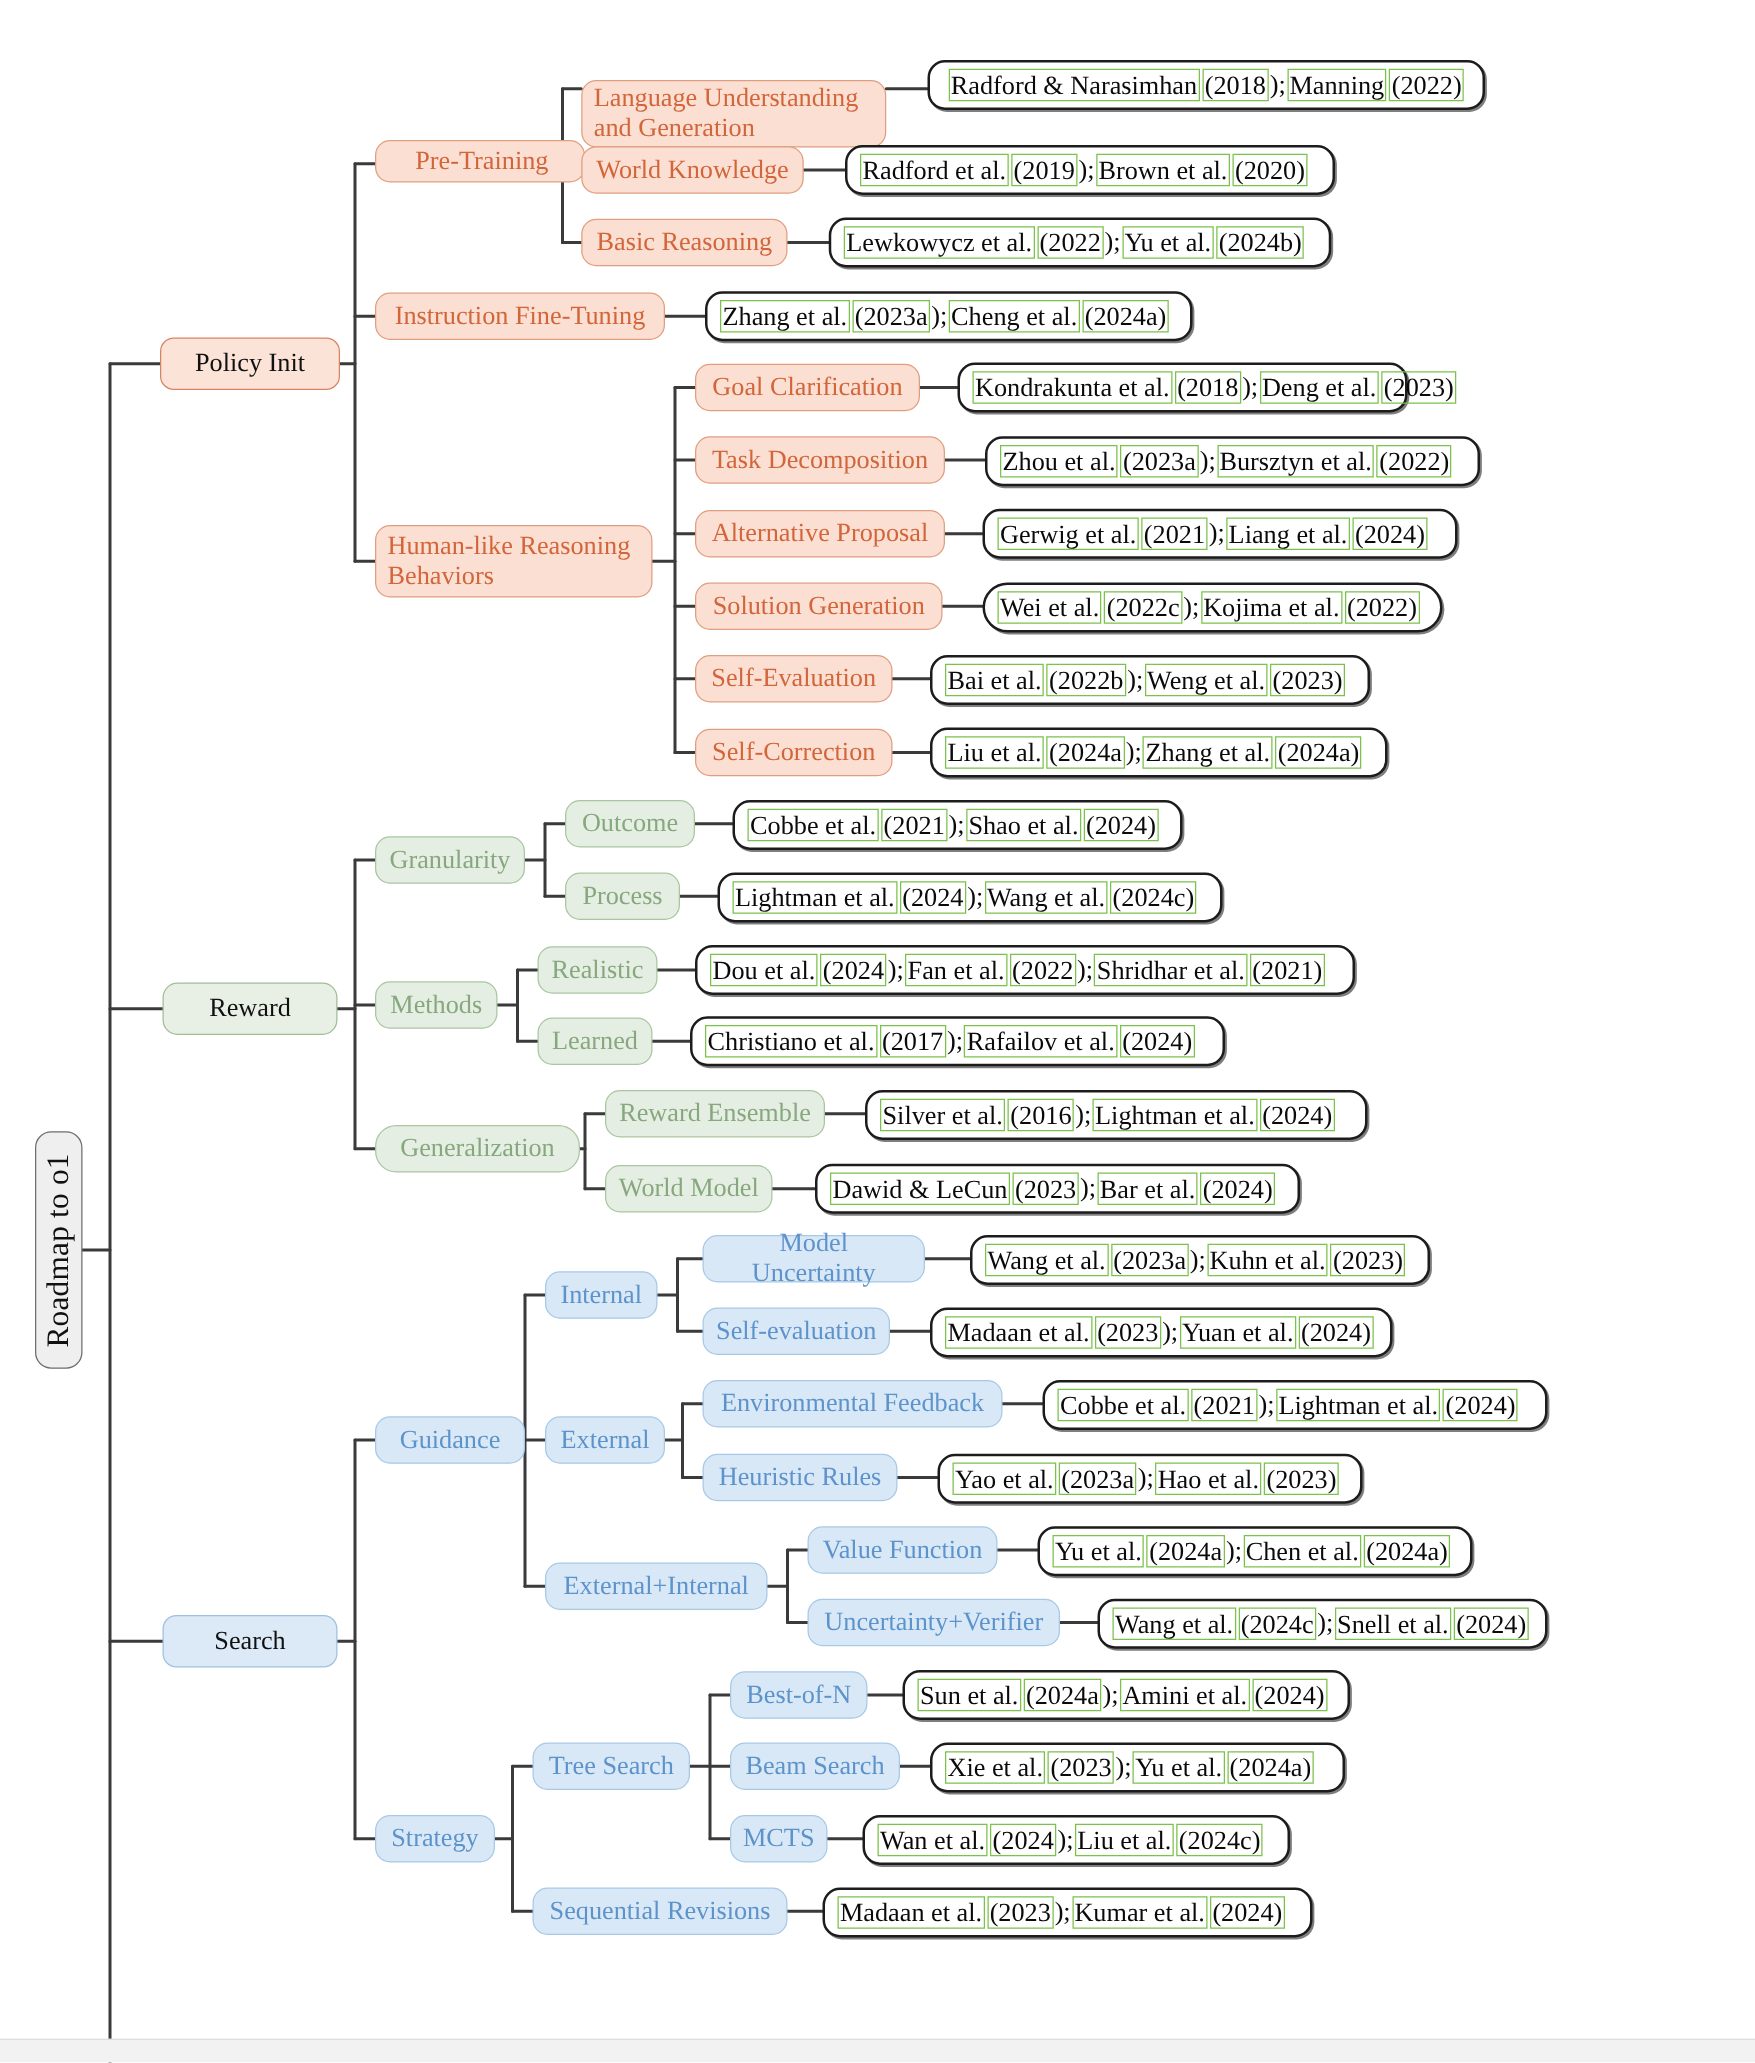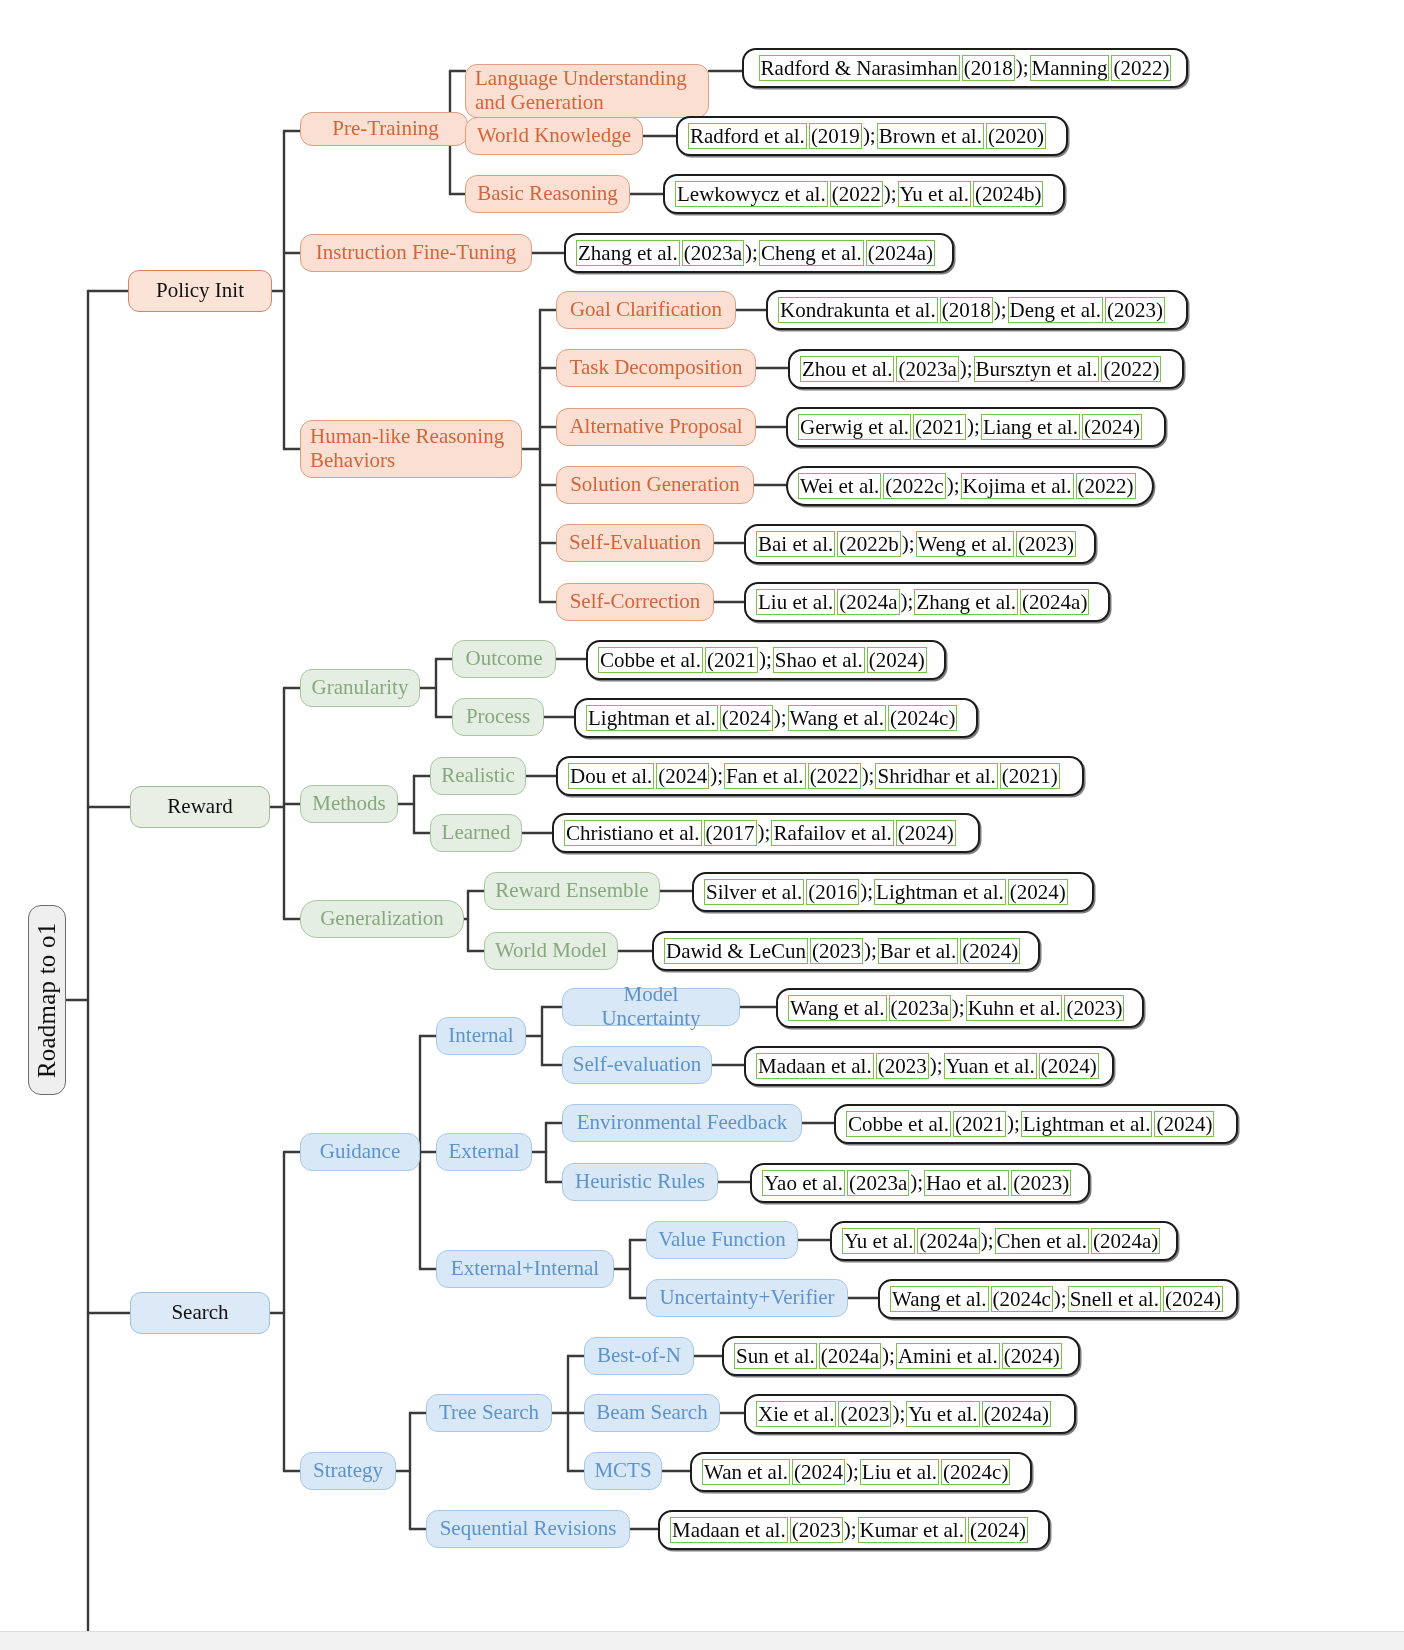--- a/index.html
+++ b/index.html
@@ -233,21 +233,21 @@
           <span class="lk">(2023a</span>
           <span class="sep">); </span>
           <span class="lk">Cheng et al.</span>
           <span class="sep"> </span>
           <span class="lk">(2024a)</span>
         </span>
       </div>
       <div class="node n-topic orange" style="left: 300px; top: 420px; width: 222px; height: 58px; justify-content: flex-start; text-align: left;">Human-like Reasoning
 Behaviors</div>
       <div class="node n-topic orange" style="left: 556px; top: 291px; width: 180px; height: 38px;">Goal Clarification</div>
-      <div class="node n-cite" style="left: 766px; top: 290px; width: 422px; height: 40px;">
+      <div class="node n-cite" style="left: 766px; top: 290px; width: 360px; height: 40px;">
         <span class="cit">
           <span class="lk">Kondrakunta et al.</span>
           <span class="sep"> </span>
           <span class="lk">(2018</span>
           <span class="sep">); </span>
           <span class="lk">Deng et al.</span>
           <span class="sep"> </span>
           <span class="lk">(2023)</span>
         </span>
       </div>
@@ -304,21 +304,21 @@
         <span class="cit">
           <span class="lk">Liu et al.</span>
           <span class="sep"> </span>
           <span class="lk">(2024a</span>
           <span class="sep">); </span>
           <span class="lk">Zhang et al.</span>
           <span class="sep"> </span>
           <span class="lk">(2024a)</span>
         </span>
       </div>
-      <div class="node n-cat green" style="left: 130px; top: 786px; width: 140px; height: 42px;">Reward</div>
+      <div class="node n-cat green" style="left: 130px; top: 786px; width: 140px; height: 42px; border-radius: 12px;">Reward</div>
       <div class="node n-topic green" style="left: 300px; top: 669px; width: 120px; height: 38px;">Granularity</div>
       <div class="node n-topic green" style="left: 452px; top: 640px; width: 104px; height: 38px;">Outcome</div>
       <div class="node n-cite" style="left: 586px; top: 640px; width: 360px; height: 40px;">
         <span class="cit">
           <span class="lk">Cobbe et al.</span>
           <span class="sep"> </span>
           <span class="lk">(2021</span>
           <span class="sep">); </span>
           <span class="lk">Shao et al.</span>
           <span class="sep"> </span>

